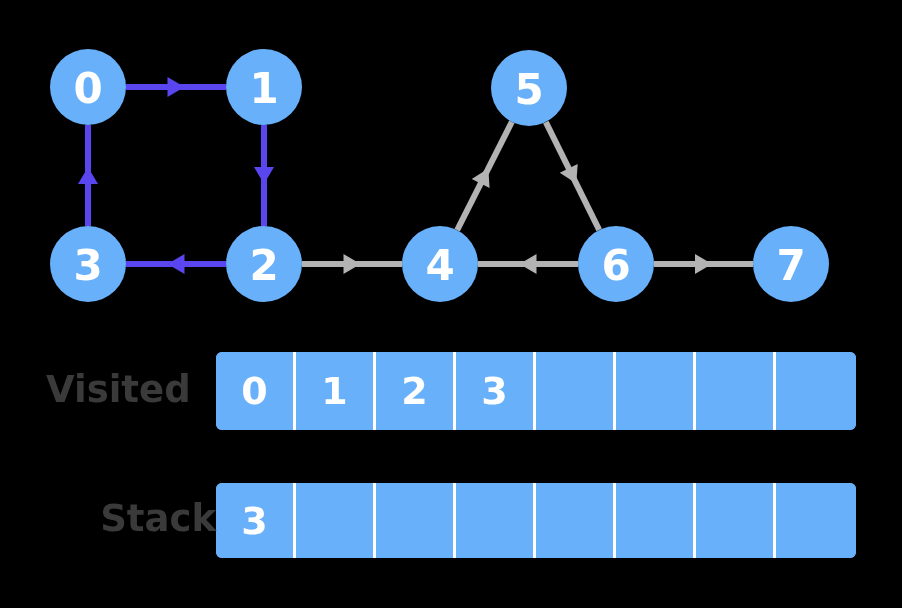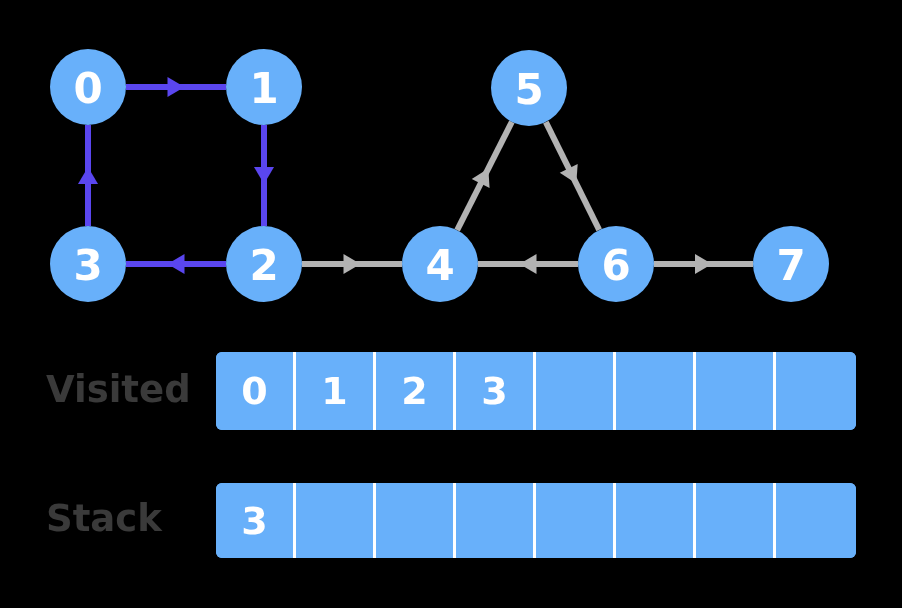--- a/index.html
+++ b/index.html
@@ -92,21 +92,21 @@
 
   #visited-row {
     left: 216px;
     top: 352px;
   }
   #stack-row {
     left: 216px;
     top: 483px;
   }
   #visited-row .row-label { top: 16px; }
-  #stack-row  .row-label { top: 14px; }
+  #stack-row  .row-label { top: 14px; text-align: right; }
   #stack-row .cell { height: 75px; }
 </style>
 </head>
 <body>
 
 <div id="root">
 
   <div id="graph-area">
     <svg id="graph-svg" viewBox="0 0 902 330">
       <g id="edge-layer">

